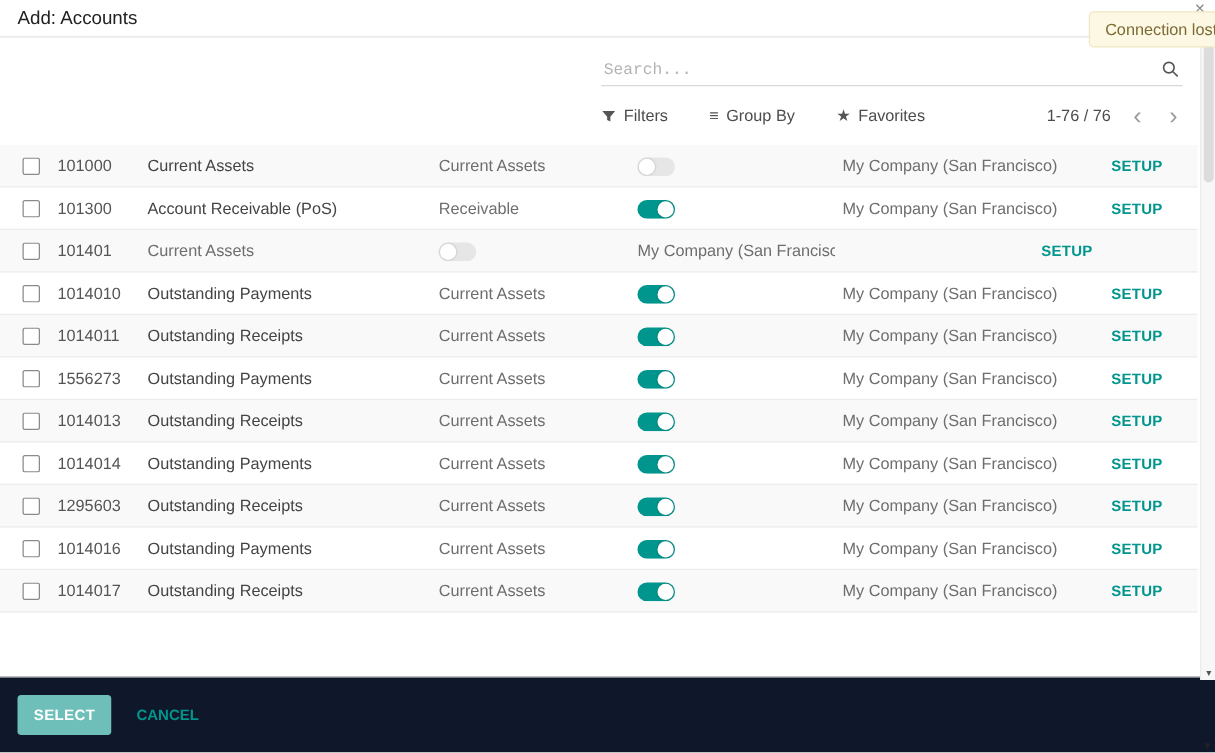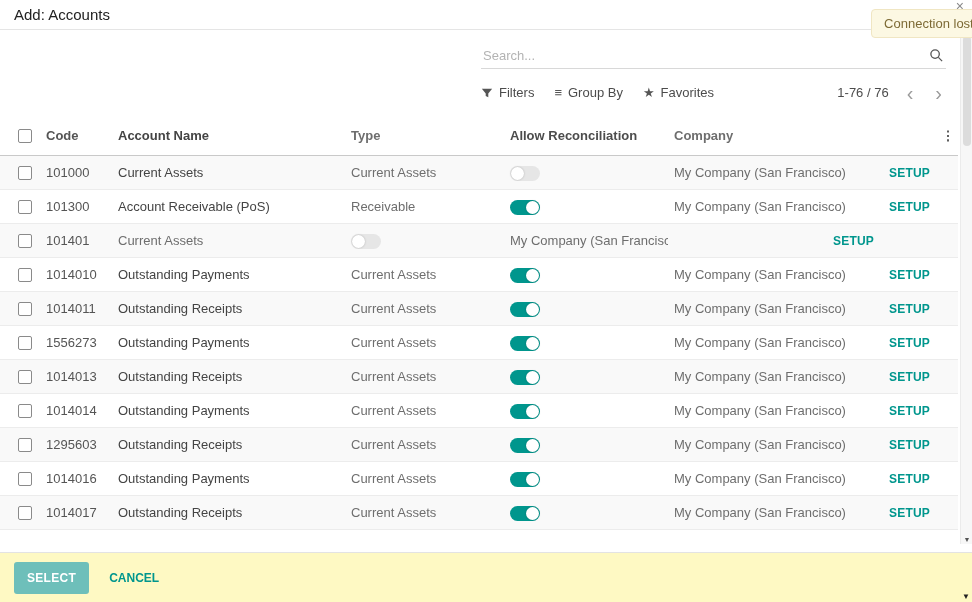--- a/index.html
+++ b/index.html
@@ -30,29 +30,29 @@
     position:absolute;top:9px;right:-40px;z-index:5;
     background:var(--toast-bg);border:1px solid var(--toast-border);border-radius:4px;
     padding:6px 12px;color:var(--toast-text);white-space:nowrap;font-size:13px;
   }
   
   .search-box{
     width:465px;margin:13px 26px 0 auto;position:relative;
   }
   .search-input{
     width:100%;border:none;border-bottom:1px solid #d8d8d8;outline:none;
-    font-family:Liberation Sans, sans-serif;font-size:13px;padding:5px 24px 5px 2px;color:#4c4c4c;
+    font-family:Liberation Mono, monospace;font-size:13px;padding:5px 24px 5px 2px;color:#4c4c4c;
   }
   .search-input::placeholder{color:#b3b3b3;}
   .search-icon{position:absolute;right:2px;top:5px;cursor:pointer;}
   .filter-row{
     width:465px;margin:16px 26px 0 auto;
     display:flex;align-items:center;justify-content:space-between;
   }
-  .filter-left{display:flex;align-items:center;gap:20px;}
+  .filter-left{display:flex;align-items:center;gap:33px;}
   .ctrl{display:inline-flex;align-items:center;gap:6px;cursor:pointer;color:#4c4c4c;}
   .ctrl .glyph{font-size:13px;color:#555;}
   .pager{display:flex;align-items:flex-end;gap:14px;}
   .pager-text{color:#4c4c4c;}
   .pager-btn{color:#9a9a9a;font-size:20px;line-height:14px;cursor:pointer;padding:0 4px;}
   
   .table{margin:16px 14px 0 0;}
   .trow{
     display:grid;
     grid-template-columns:40px 72px 233px 159px 164px 1fr 56px 26px;
@@ -80,21 +80,21 @@
   }
   .toggle .knob{
     position:absolute;top:1px;width:13px;height:13px;border-radius:50%;
     background:#fff;box-shadow:0 0 2px rgba(0,0,0,.25);
   }
   .toggle.on{background:var(--accent);}
   .toggle.on .knob{right:1px;}
   .toggle.off .knob{left:1px;}
   
   .footer{
-    position:absolute;left:0;right:0;bottom:0;height:50px;background:#fef9c3;
+    position:absolute;left:0;right:0;bottom:0;height:61px;background:#0f172a;
     border-top:1px solid #e3e3e3;display:flex;align-items:center;gap:10px;padding:0 14px;
   }
   .btn{
     border:none;border-radius:3px;color:#fff;font-family:inherit;
     font-size:12px;font-weight:700;letter-spacing:.3px;padding:9px 13px;cursor:pointer;
   }
   .btn-select{background:var(--select-btn);}
   .btn-create{background:var(--accent);}
   .btn-cancel{background:transparent;color:var(--accent);border:none;font-weight:700;
     font-size:12px;font-family:inherit;cursor:pointer;padding:9px 10px;}
@@ -159,32 +159,20 @@
       </span>
     </div>
     <div class="pager">
       <span class="pager-text">1-76 / 76</span>
       <span class="pager-btn">‹</span>
       <span class="pager-btn">›</span>
     </div>
   </div>
 
   <div class="table">
-    <div class="trow thead">
-      <div class="cell c-check">
-          <span class="cb"></span>
-        </div>
-      <div class="cell c-code th">Code</div>
-      <div class="cell c-name th">Account Name</div>
-      <div class="cell c-type th">Type</div>
-      <div class="cell c-recon th">Allow Reconciliation</div>
-      <div class="cell c-company th">Company</div>
-      <div class="cell c-setup"></div>
-      <div class="cell c-opts">⋮</div>
-    </div>
     <div>
         <div class="trow striped">
     <div class="cell c-check">
             <span class="cb"></span>
           </div>
     <div class="cell c-code">101000</div>
     <div class="cell c-name">Current Assets</div>
     <div class="cell c-type">Current Assets</div>
     <div class="cell c-recon">
       <span class="toggle off"><span class="knob"></span></span>

